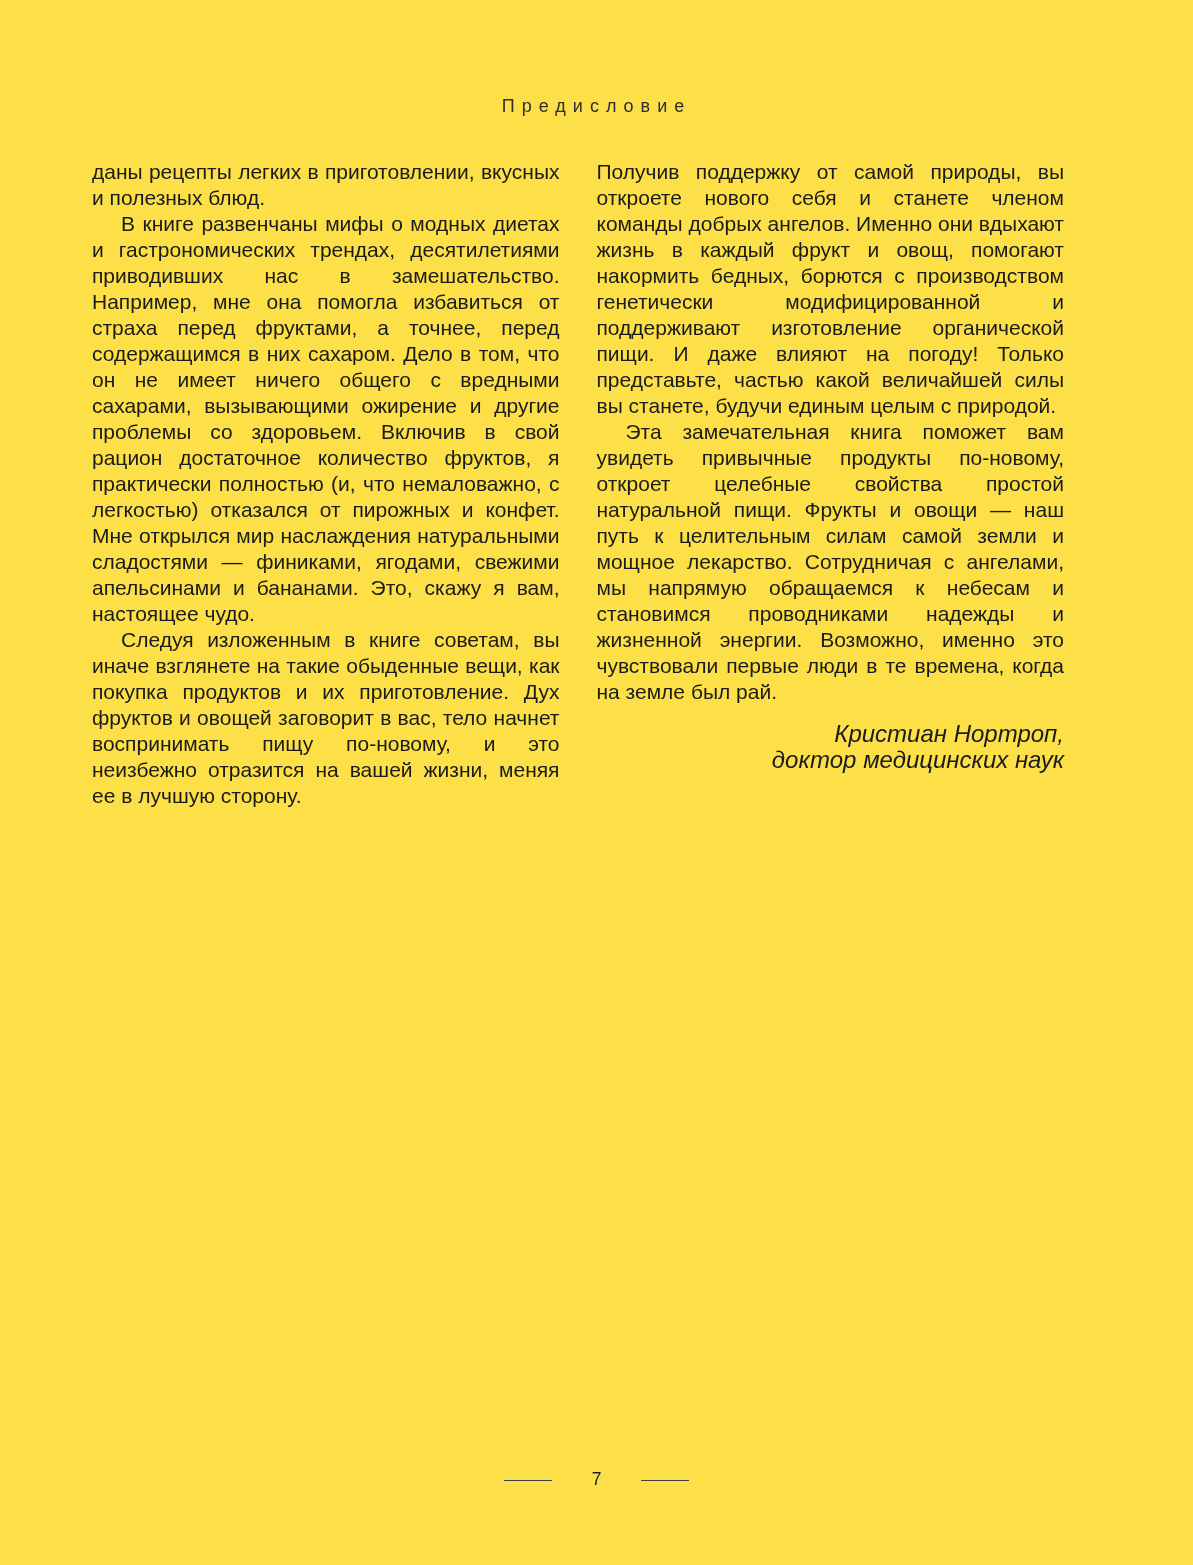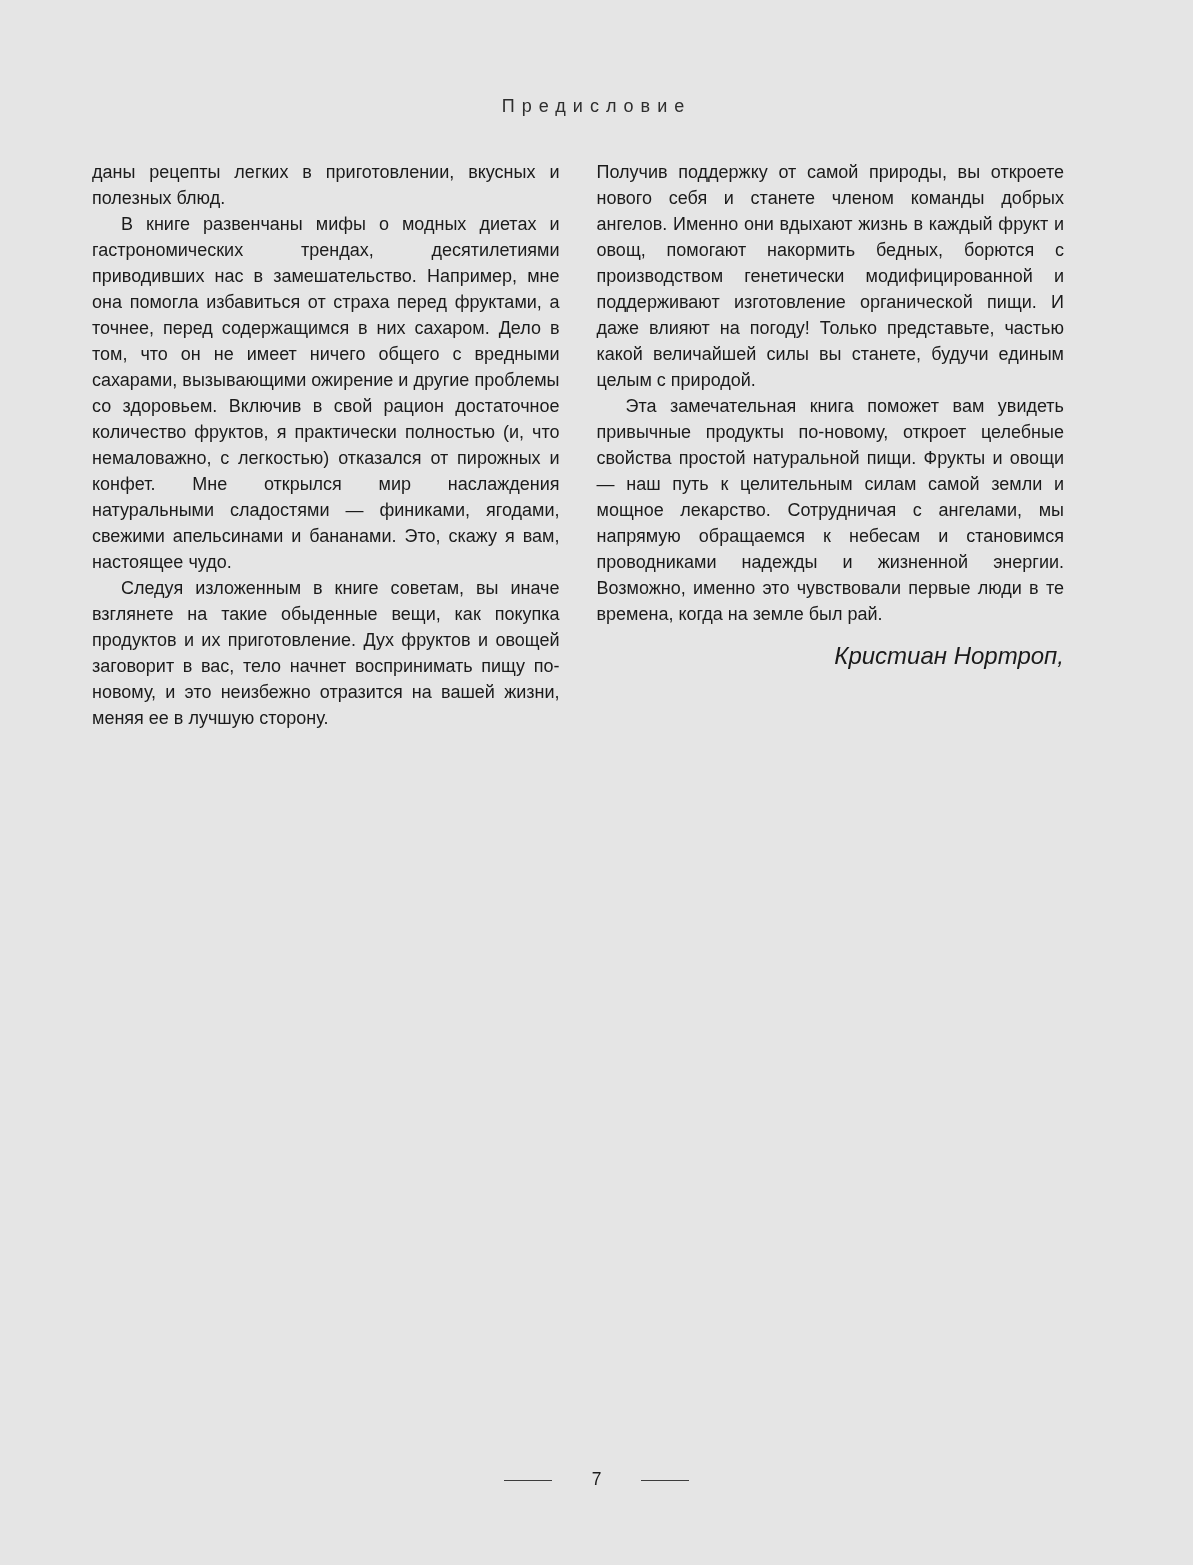--- a/index.html
+++ b/index.html
@@ -4,21 +4,21 @@
 <style>
   html, body {
     margin: 0;
     padding: 0;
     background: #ffffff;
   }
   .page {
     position: relative;
     width: 1193px;
     height: 1565px;
-    background: #e5e5e5;
+    background: #fde047;
     font-family: "Liberation Sans", sans-serif;
     color: #1b1b1b;
     overflow: hidden;
   }
   .running-head {
     position: absolute;
     top: 96px;
     left: 0;
     width: 100%;
     text-align: center;
@@ -34,21 +34,21 @@
     display: flex;
     gap: 37px;
   }
   .col {
     flex: 1 1 0;
     min-width: 0;
   }
   .col p {
     margin: 0;
     text-align: justify;
-    font-size: 18px;
+    font-size: 21px;
     line-height: 26px;
     text-indent: 29px;
     color: #1b1b1b;
   }
   .col p.no-indent {
     text-indent: 0;
   }
   .signature {
     margin-top: 16px;
     text-align: right;
@@ -94,20 +94,21 @@
       <p>В книге развенчаны мифы о модных диетах и гастрономических трендах, десятилетиями приводивших нас в замешательство. Например, мне она помогла избавиться от страха перед фруктами, а точнее, перед содержащимся в них сахаром. Дело в том, что он не имеет ничего общего с вредными сахарами, вызывающими ожирение и другие проблемы со здоровьем. Включив в свой рацион достаточное количество фруктов, я практически полностью (и, что немаловажно, с легкостью) отказался от пирожных и конфет. Мне открылся мир наслаждения натуральными сладостями — финиками, ягодами, свежими апельсинами и бананами. Это, скажу я вам, настоящее чудо.</p>
       <p>Следуя изложенным в книге советам, вы иначе взглянете на такие обыденные вещи, как покупка продуктов и их приготовление. Дух фруктов и овощей заговорит в вас, тело начнет воспринимать пищу по-новому, и это неизбежно отразится на вашей жизни, меняя ее в лучшую сторону.</p>
     </div>
 
     <div class="col">
       <p class="no-indent">Получив поддержку от самой природы, вы откроете нового себя и станете членом команды добрых ангелов. Именно они вдыхают жизнь в каждый фрукт и овощ, помогают накормить бедных, борются с производством генетически модифицированной и поддерживают изготовление органической пищи. И даже влияют на погоду! Только представьте, частью какой величайшей силы вы станете, будучи единым целым с природой.</p>
       <p>Эта замечательная книга поможет вам увидеть привычные продукты по-новому, откроет целебные свойства простой натуральной пищи. Фрукты и овощи — наш путь к целительным силам самой земли и мощное лекарство. Сотрудничая с ангелами, мы напрямую обращаемся к небесам и становимся проводниками надежды и жизненной энергии. Возможно, именно это чувствовали первые люди в те времена, когда на земле был рай.</p>
 
       <div class="signature">
         <div>Кристиан Нортроп,</div>
+        <div>доктор медицинских наук</div>
       </div>
     </div>
 
   </div>
 
   <div class="footer">
     <span class="rule"></span>
     <span class="page-number">7</span>
     <span class="rule"></span>
   </div>

